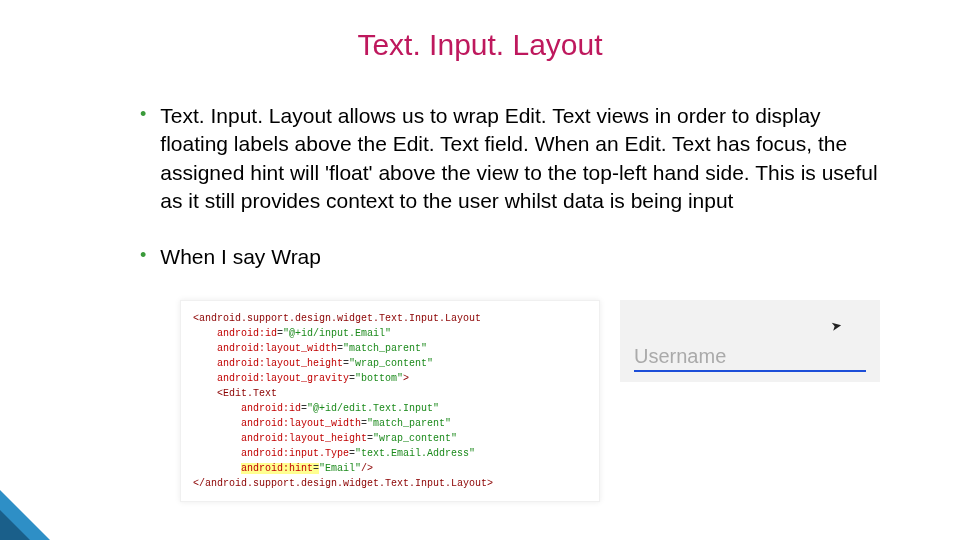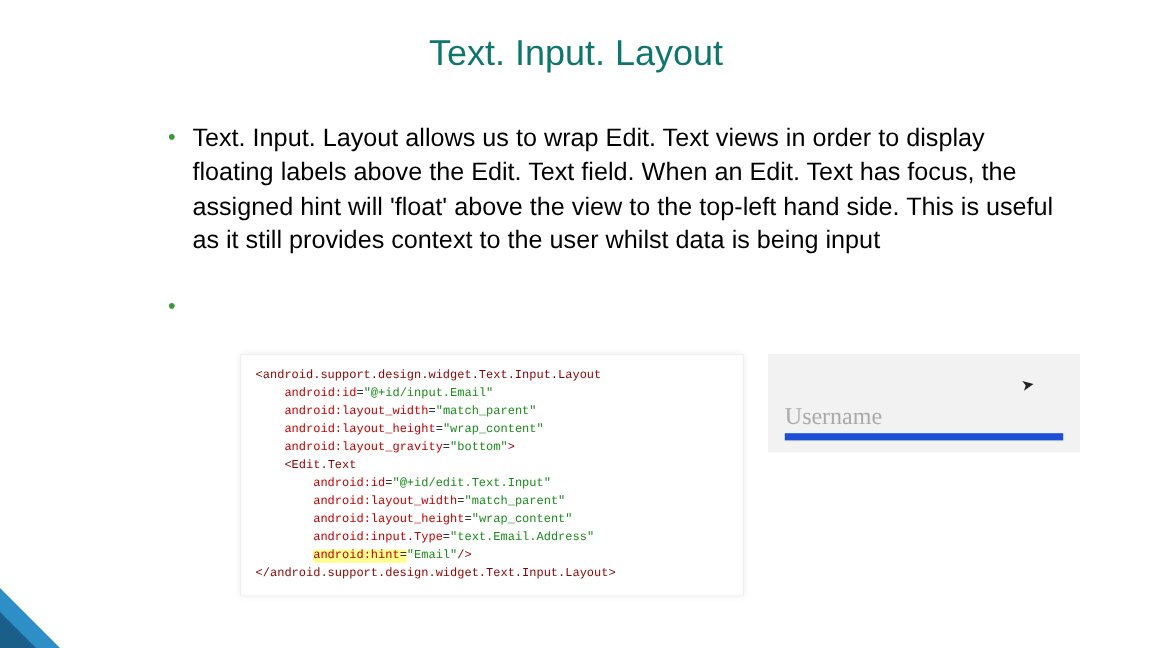--- a/index.html
+++ b/index.html
@@ -14,21 +14,21 @@
   .slide {
     width: 100%;
     height: 100%;
     padding: 20px 40px 20px 40px;
     position: relative;
   }
   .title {
     text-align: center;
     font-size: 30px;
     font-weight: 400;
-    color: #0f766e;
+    color: #be185d;
     margin-top: 8px;
     margin-bottom: 40px;
   }
   .bullet-block {
     margin-left: 100px;
     margin-right: 30px;
     display: flex;
     align-items: flex-start;
     margin-bottom: 28px;
   }
@@ -43,21 +43,20 @@
   .bullet-text {
     font-size: 21px;
     color: #000;
     line-height: 1.35;
   }
   .content-row {
     display: flex;
     margin-top: 10px;
     margin-left: 140px;
     gap: 20px;
-    justify-content: center;
   }
   .code-box {
     background: #fff;
     border: 1px solid #f0f0f0;
     box-shadow: 0 0 6px rgba(0,0,0,0.08);
     padding: 10px 12px 10px 12px;
     font-family: Consolas, "Courier New", monospace;
     font-size: 10px;
     line-height: 1.5;
     width: 420px;
@@ -74,22 +73,22 @@
     height: 82px;
     position: relative;
     display: flex;
     flex-direction: column;
     justify-content: flex-end;
     padding: 0 14px 10px 14px;
   }
   .preview-label {
     color: #aaa;
     font-size: 20px;
-    font-family: Liberation Serif, serif;
-    border-bottom: 6px solid #1d4ed8;
+    font-family: Liberation Sans, sans-serif;
+    border-bottom: 2px solid #1d4ed8;
     padding-bottom: 2px;
   }
   .cursor {
     position: absolute;
     top: 18px;
     right: 38px;
     font-size: 13px;
     color: #222;
     transform: rotate(-10deg);
   }
@@ -119,20 +118,21 @@
 
   <h1 class="title">Text. Input. Layout</h1>
 
   <div class="bullet-block">
     <span class="bullet-dot">•</span>
     <div class="bullet-text">Text. Input. Layout allows us to wrap Edit. Text views in order to display floating labels above the Edit. Text field. When an Edit. Text has focus, the assigned hint will 'float' above the view to the top-left hand side. This is useful as it still provides context to the user whilst data is being input</div>
   </div>
 
   <div class="bullet-block">
     <span class="bullet-dot">•</span>
+    <div class="bullet-text">When I say Wrap</div>
   </div>
 
   <div class="content-row">
     <div class="code-box"><span class="tag">&lt;android.support.design.widget.Text.Input.Layout</span>
     <span class="attr">android:id</span>=<span class="val">"@+id/input.Email"</span>
     <span class="attr">android:layout_width</span>=<span class="val">"match_parent"</span>
     <span class="attr">android:layout_height</span>=<span class="val">"wrap_content"</span>
     <span class="attr">android:layout_gravity</span>=<span class="val">"bottom"</span><span class="tag">&gt;</span>
     <span class="tag">&lt;Edit.Text</span>
         <span class="attr">android:id</span>=<span class="val">"@+id/edit.Text.Input"</span>

